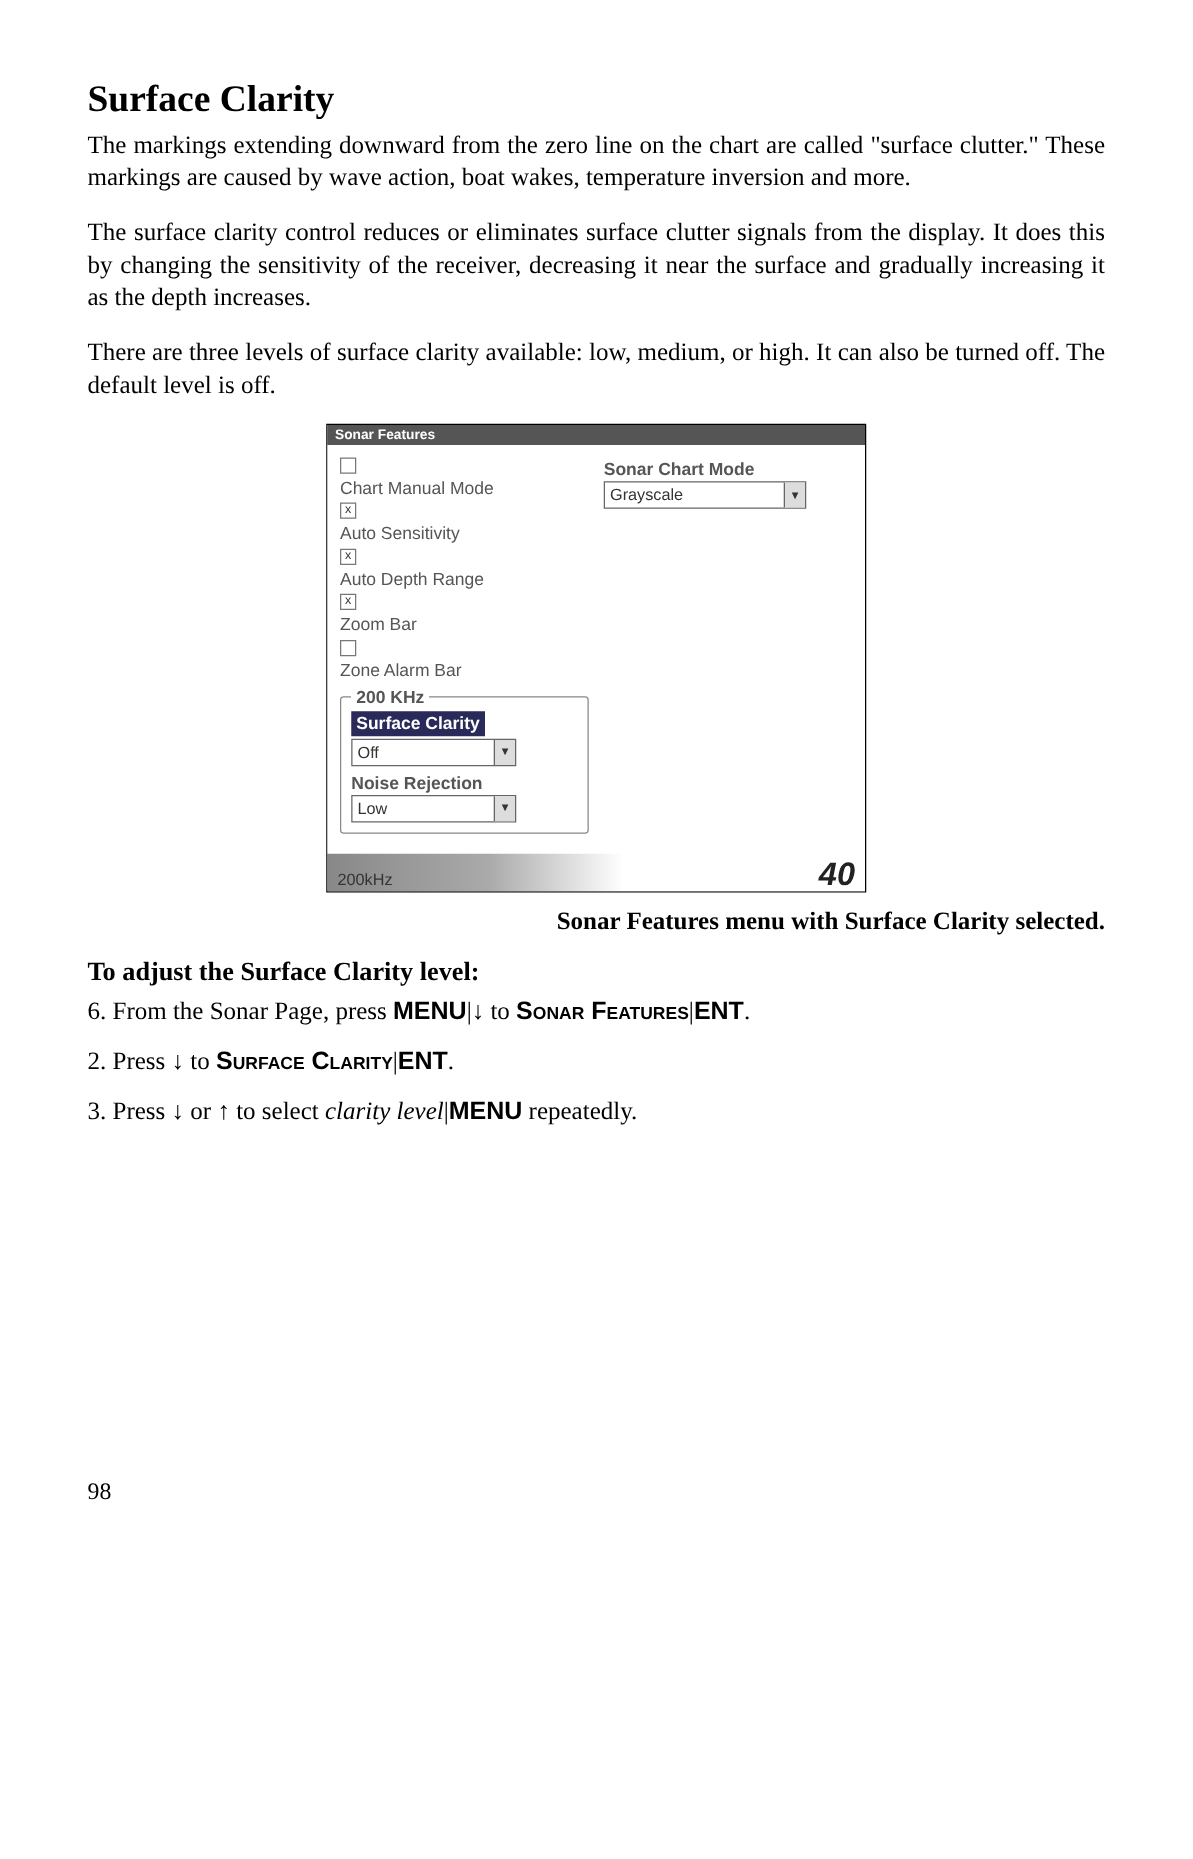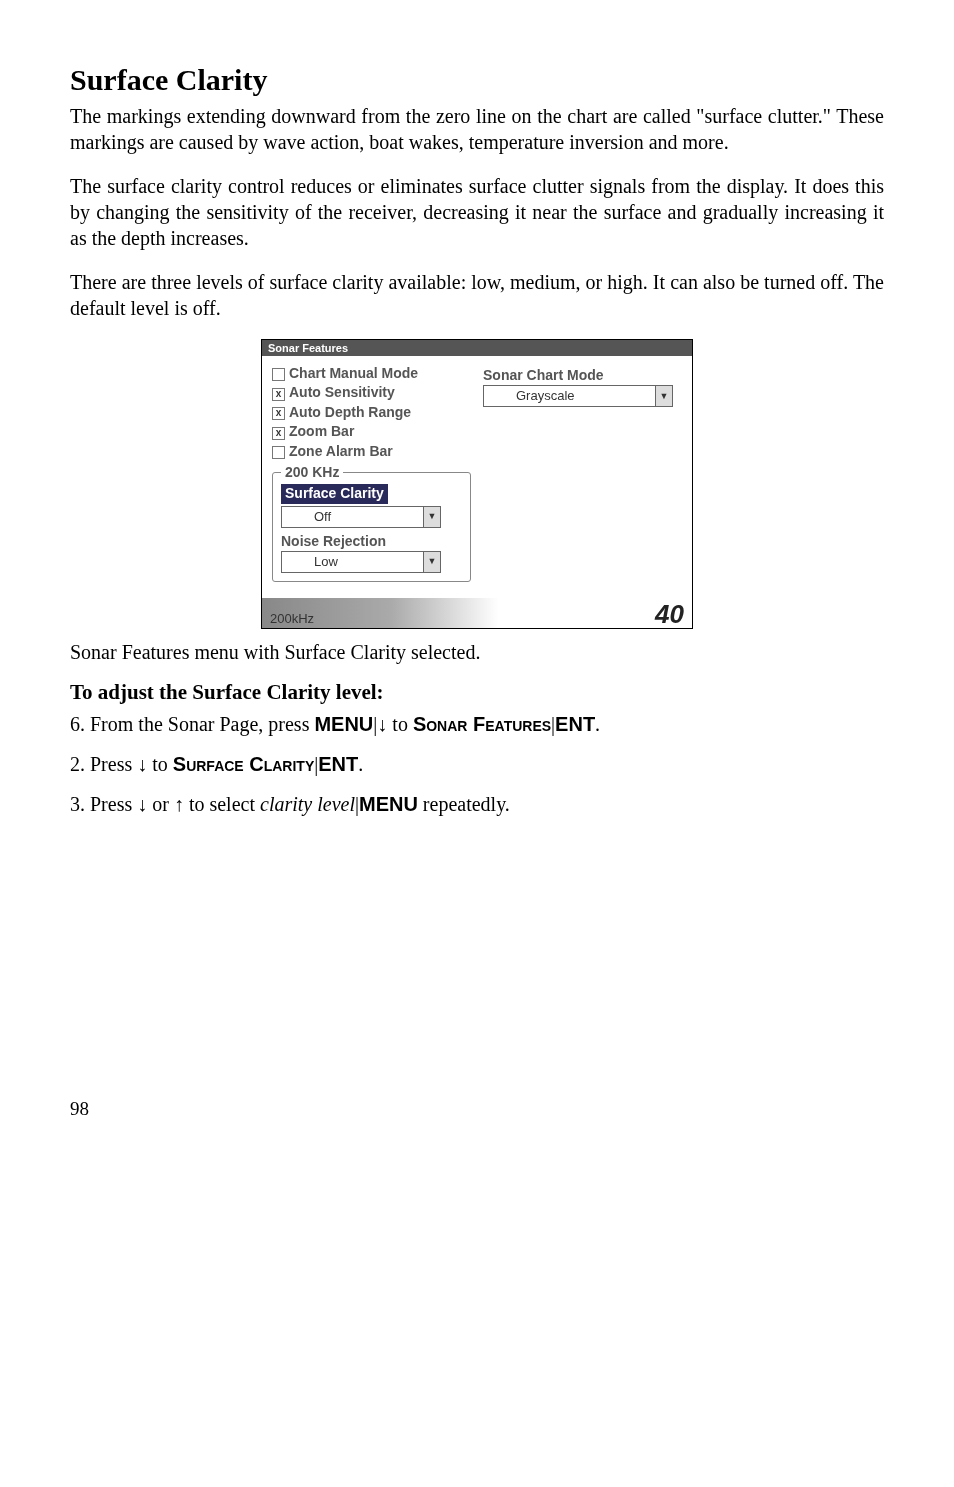--- a/index.html
+++ b/index.html
@@ -17,22 +17,22 @@
     font-family: 'Century Schoolbook', Georgia, serif;
     font-size: 30px;
     font-weight: bold;
     margin: 0 0 4px 0;
   }
   p {
     margin: 0 0 18px 0;
     text-align: justify;
   }
   .caption {
-    text-align: left;
-    font-weight: normal;
+    text-align: right;
+    font-weight: bold;
     margin: 10px 0 14px 0;
   }
   .subhead {
     font-weight: bold;
     margin: 0 0 4px 0;
     font-size: 21px;
   }
   .step {
     margin: 0 0 14px 0;
     font-size: 20px;
@@ -113,26 +113,27 @@
   }
   .panel {
     display: flex;
     padding: 6px 10px 10px 10px;
     gap: 12px;
     background: #fff;
   }
   .col { flex: 1; }
   .check {
     display: flex;
-    align-items: flex-end;
+    align-items: flex-start;
     gap: 4px;
-    font-weight: bold;
+    font-weight: normal;
     color: #555;
     margin: 4px 0;
     font-size: 14px;
+    flex-direction: column;
   }
   .check .box {
     display: inline-block;
     width: 11px;
     height: 11px;
     border: 1px solid #777;
     font-size: 10px;
     line-height: 10px;
     text-align: center;
     color: #333;
@@ -158,21 +159,20 @@
     font-size: 14px;
   }
   .dropdown {
     display: flex;
     border: 1px solid #666;
     width: 130px;
     height: 20px;
     align-items: center;
     margin-top: 2px;
     background: #fff;
-    padding-left: 28px;
   }
   .dropdown .val {
     flex: 1;
     padding: 0 4px;
     font-size: 13px;
     color: #333;
   }
   .dropdown .arrow {
     width: 16px;
     height: 100%;

